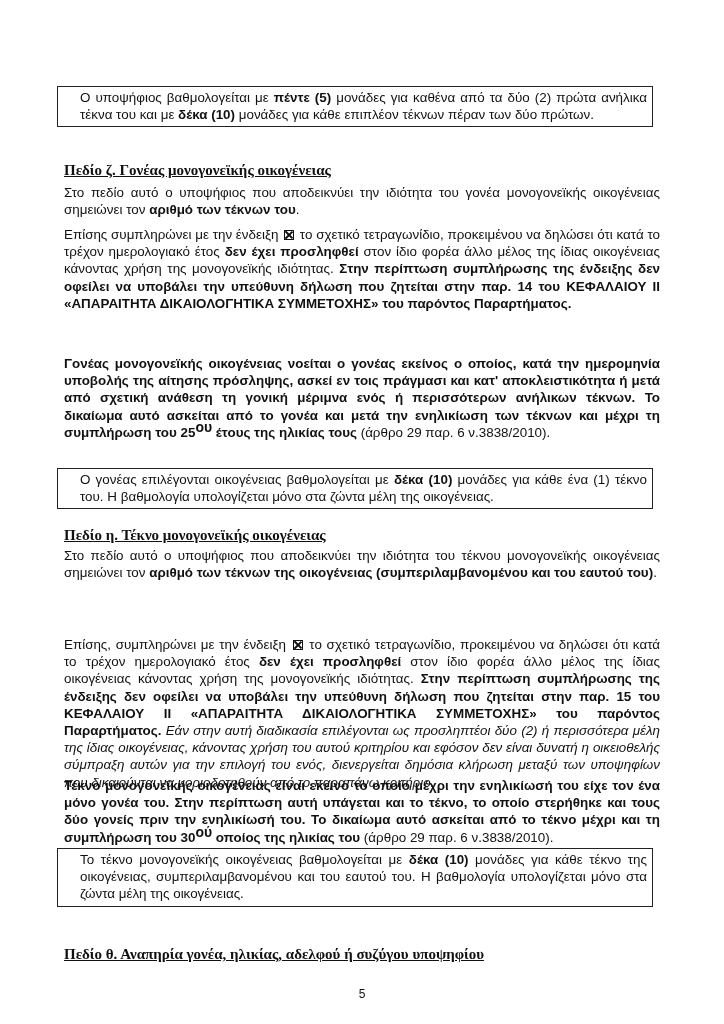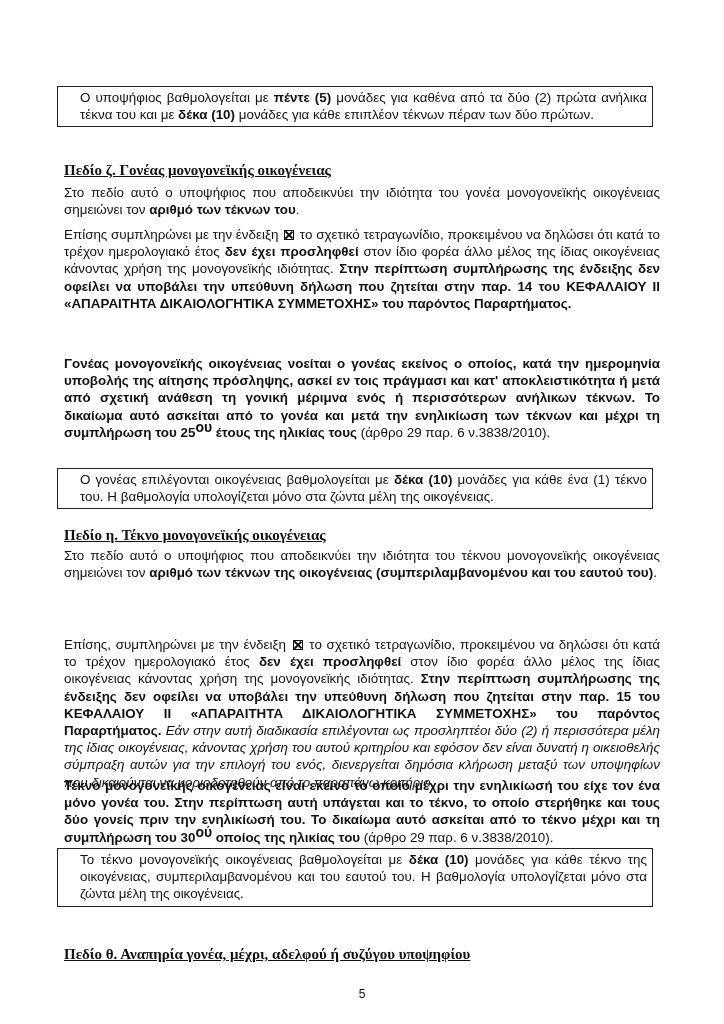--- a/index.html
+++ b/index.html
@@ -70,15 +70,15 @@
 </div>
 
 <div class="para" style="top:777px;">
   <p><b>Τέκνο μονογονεϊκής οικογένειας είναι εκείνο το οποίο μέχρι την ενηλικίωσή του είχε τον ένα μόνο γονέα του. Στην περίπτωση αυτή υπάγεται και το τέκνο, το οποίο στερήθηκε και τους δύο γονείς πριν την ενηλικίωσή του. Το δικαίωμα αυτό ασκείται από το τέκνο μέχρι και τη συμπλήρωση του 30</b><b><sup>ού</sup></b><b> οποίος της ηλικίας του</b><span> (άρθρο 29 παρ. 6 ν.3838/2010).</span></p>
 </div>
 
 <div class="box" style="top:848px;">
   <p><span>Το τέκνο μονογονεϊκής οικογένειας βαθμολογείται με </span><b>δέκα (10)</b><span> μονάδες για κάθε τέκνο της οικογένειας, συμπεριλαμβανομένου και του εαυτού του. Η βαθμολογία υπολογίζεται μόνο στα ζώντα μέλη της οικογένειας.</span></p>
 </div>
 
-<div class="heading" style="top:946px;">Πεδίο θ.  Αναπηρία γονέα, μέχρι, αδελφού ή συζύγου υποψηφίου</div>
+<div class="heading" style="top:946px;">Πεδίο θ.  Αναπηρία γονέα, ηλικίας, αδελφού ή συζύγου υποψηφίου</div>
 
 <div class="pagenum">5</div>
 
 </body></html>

